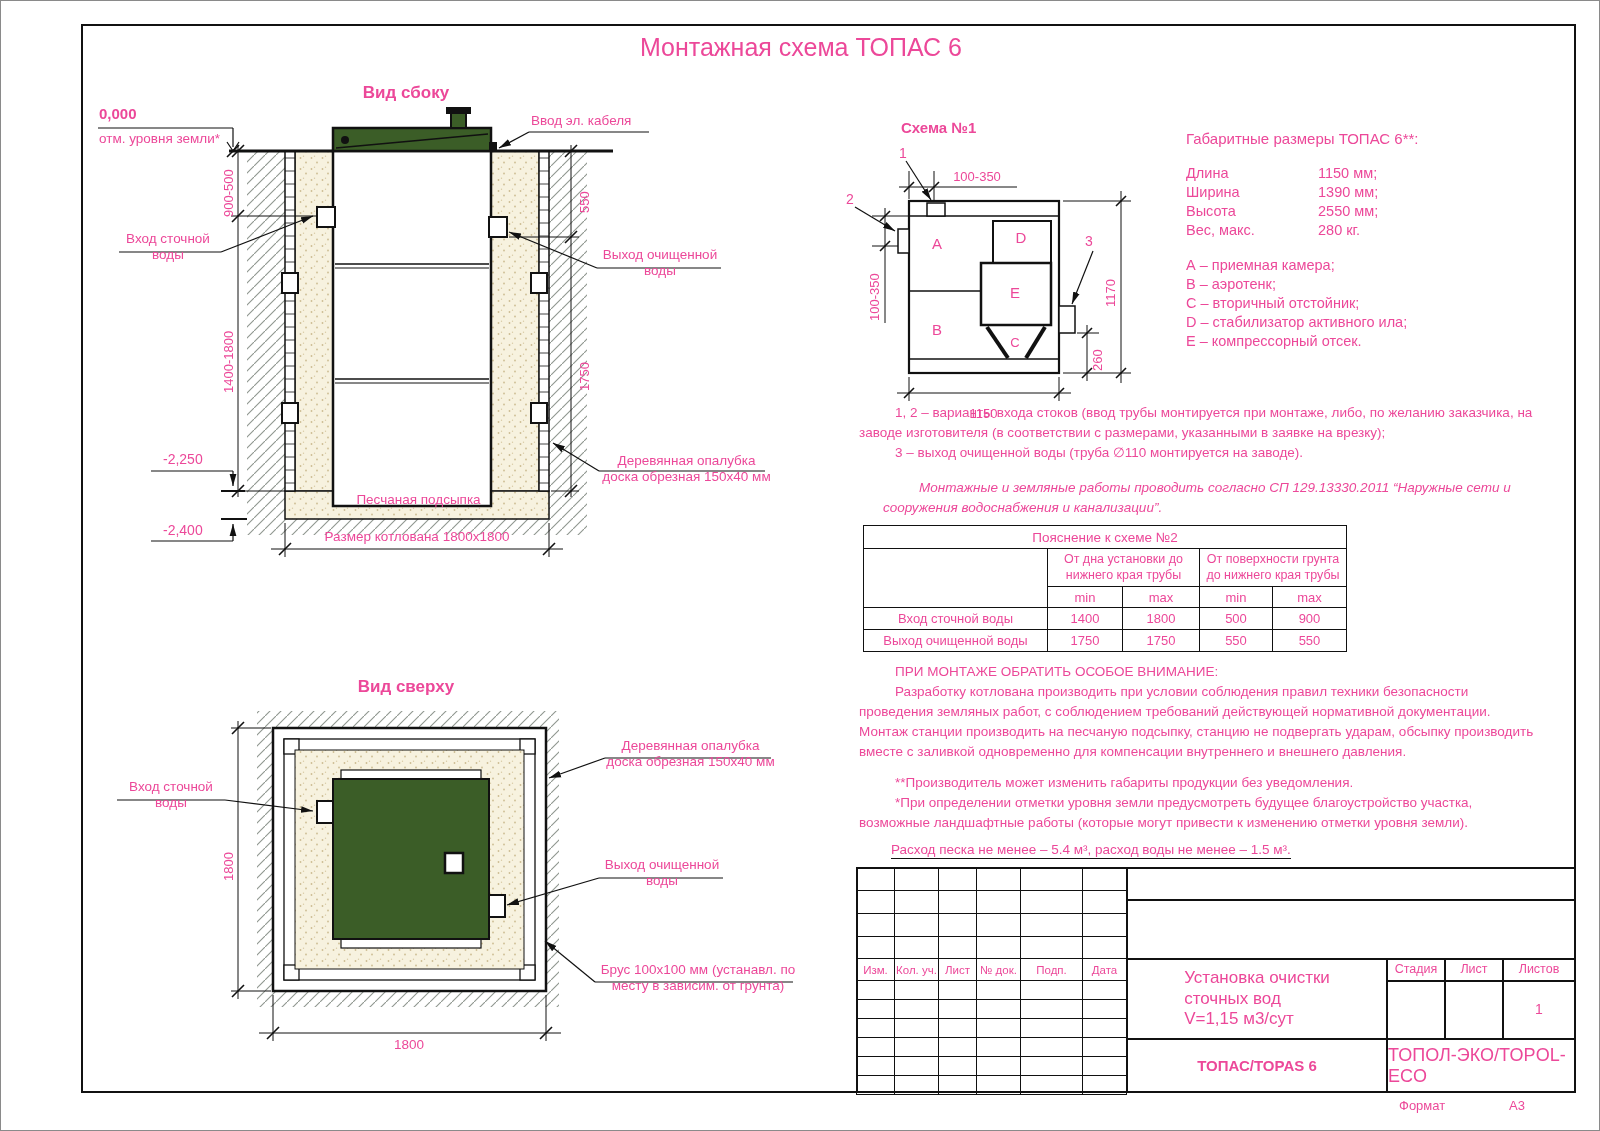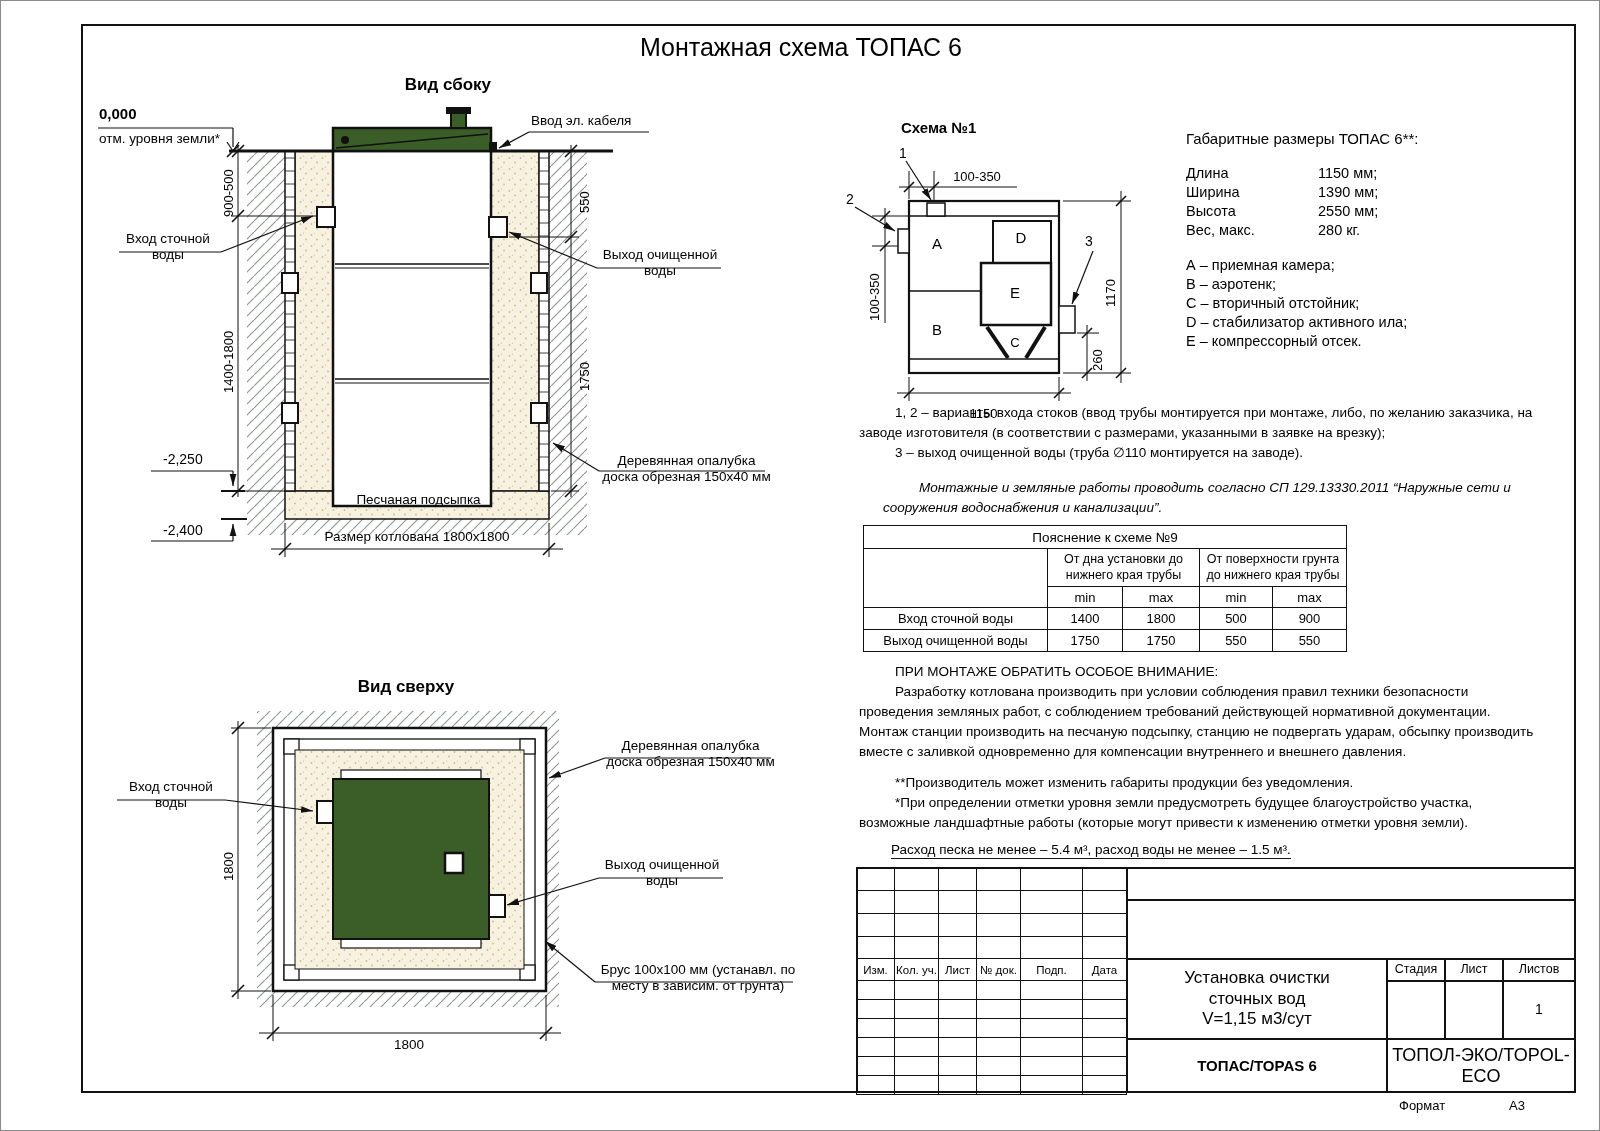--- a/index.html
+++ b/index.html
@@ -1,19 +1,19 @@
 <!DOCTYPE html>
 <html style="--lid-green: #3b5d27; --sand: #f7f2df;"><head>
 <meta charset="utf-8">
 <style>
   html,body{margin:0;padding:0;background:#e8e8e8;}
   #sheet{
     position:relative;width:1600px;height:1131px;background:#ffffff;
     border:1px solid #8a8a8a;box-sizing:border-box;overflow:hidden;
-    font-family:"Liberation Sans", sans-serif;color:#000000;
+    font-family:"Liberation Sans", sans-serif;color:#ec4899;
   }
   #frame{position:absolute;left:80px;top:23px;width:1495px;height:1069px;
     border:2.5px solid #111;box-sizing:border-box;}
   svg.lw{position:absolute;left:0;top:0;pointer-events:none;}
   .lbl{position:absolute;white-space:nowrap;line-height:1.18;}
   .c{text-align:center;}
   .rot{transform:rotate(-90deg);transform-origin:0 0;}
   .t17{font-size:17px;font-weight:bold;}
   .t26{font-size:25px;}
   .t13{font-size:13px;}
@@ -25,21 +25,21 @@
   .specrow{display:flex;font-size:14.5px;line-height:19px;}
   .specrow .sl{width:132px;flex:none;}
   table.exp{position:absolute;left:862px;top:524px;border-collapse:collapse;table-layout:fixed;}
   table.exp td{border:1.8px solid #111;font-size:13px;text-align:center;padding:0 2px;overflow:hidden;}
   table.exp td.grp{font-size:12.5px;line-height:1.25;}
   .tb{position:absolute;left:855px;top:866px;width:720px;height:226px;
       border:2.3px solid #111;box-sizing:border-box;}
   table.mini{border-collapse:collapse;table-layout:fixed;position:absolute;left:-2px;top:-2px;}
   table.mini td{border:1.5px solid #111;font-size:11.5px;text-align:center;padding:0;height:18px;overflow:hidden;}
   .tbline{position:absolute;background:#111;}
-  .tbcell{position:absolute;display:flex;align-items:center;justify-content:center;text-align:center;}
+  .tbcell{position:absolute;display:flex;align-items:center;justify-content:center;text-align:left;}
   .und{border-bottom:1.4px solid #111;}
 </style>
 </head>
 <body>
 
 <div id="sheet">
   <div id="frame"></div>
 
   <svg class="lw" width="1600" height="1131" viewBox="0 0 1600 1131">
     <defs>
@@ -207,21 +207,21 @@
       <path d="M1053,397 L1063,387" stroke-width="1.6"></path>
 
       <line x1="905" y1="160" x2="930" y2="199" marker-end="url(#arr)"></line>
       <line x1="854" y1="206" x2="894" y2="230" marker-end="url(#arr)"></line>
       <line x1="1092" y1="250" x2="1071" y2="303" marker-end="url(#arr)"></line>
     </g>
   </svg>
 
   <div class="lbl t26 c" style="left:500px;top:32px;width:600px;">Монтажная схема ТОПАС 6</div>
 
-  <div class="lbl t17 c" style="left:320px;top:74px;width:170px;text-align:right;">Вид сбоку</div>
+  <div class="lbl t17 c" style="left:320px;top:82px;width:170px;">Вид сбоку</div>
   <div class="lbl t15" style="left:98px;top:104px;font-weight:bold;">0,000</div>
   <div class="lbl t135" style="left:98px;top:130px;">отм. уровня земли*</div>
   <div class="lbl t135" style="left:530px;top:112px;">Ввод эл. кабеля</div>
   <div class="lbl t135 c" style="left:112px;top:230px;width:110px;"><span>Вход сточной</span><br><span>воды</span></div>
   <div class="lbl t135 c" style="left:594px;top:246px;width:130px;"><span>Выход очищенной</span><br><span>воды</span></div>
   <div class="lbl t13 rot" style="left:220px;top:216px;">900-500</div>
   <div class="lbl t13 rot" style="left:220px;top:392px;">1400-1800</div>
   <div class="lbl t13 rot" style="left:576px;top:212px;">550</div>
   <div class="lbl t13 rot" style="left:576px;top:390px;">1750</div>
   <div class="lbl t14" style="left:162px;top:450px;">-2,250</div>
@@ -291,21 +291,21 @@
   <table class="exp">
     <colgroup>
         <col style="width:184px">
         <col style="width:75px">
         <col style="width:77px">
         <col style="width:73px">
         <col style="width:74px">
       </colgroup>
     <tbody>
         <tr style="height:23px">
-          <td colspan="5" style="font-size:13.5px;">Пояснение к схеме №9</td>
+          <td colspan="5" style="font-size:13.5px;">Пояснение к схеме №2</td>
         </tr>
     <tr style="height:38px">
       <td rowspan="2"></td>
       <td colspan="2" class="grp">От дна установки до нижнего края трубы</td>
       <td colspan="2" class="grp">От поверхности грунта до нижнего края трубы</td>
     </tr>
     <tr style="height:21px">
       <td>min</td>
       <td>max</td>
       <td>min</td>

